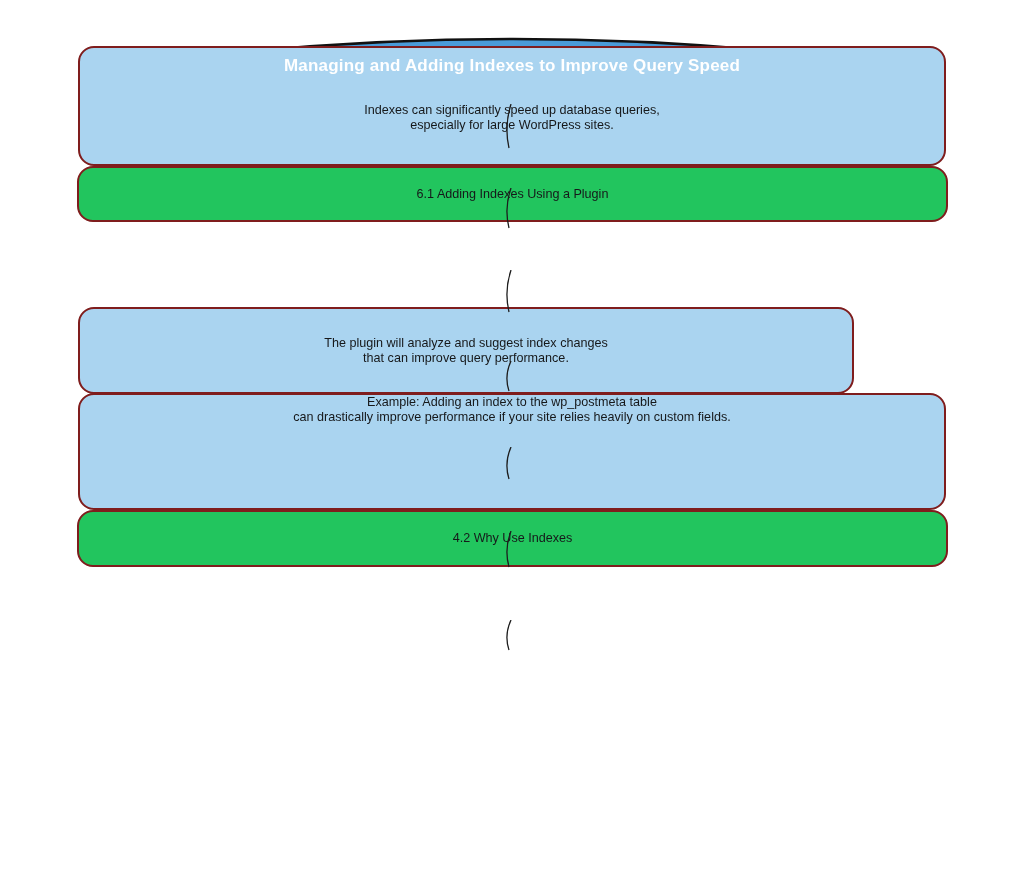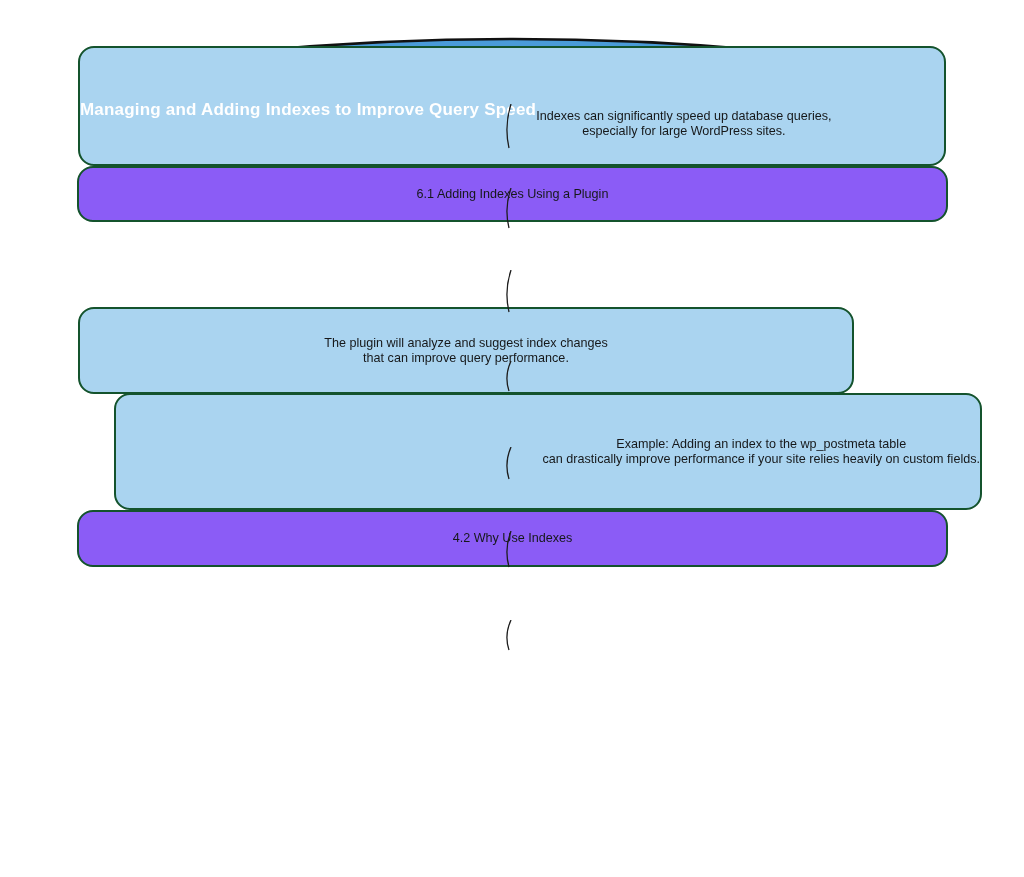--- a/index.html
+++ b/index.html
@@ -19,30 +19,30 @@
     position: absolute;
     left: 0;
     top: 0;
     width: 1024px;
     height: 877px;
   }
 
   .box {
     position: absolute;
     box-sizing: border-box;
-    border: 2px solid #14532d;
+    border: 2px solid #7f1d1d;
     border-radius: 16px;
     display: flex;
-    flex-direction: row;
+    flex-direction: column;
     align-items: center;
     text-align: center;
   }
 
   .box-blue  { background: #aad4f0; }
-  .box-yellow{ background: #8b5cf6; }
+  .box-yellow{ background: #22c55e; }
 
   .arc-wrap {
     position: absolute;
     left: 78px;
     top: 12px;
     width: 870px;
     height: 60px;
     z-index: 1;
   }
 
@@ -95,21 +95,21 @@
   <div class="box box-yellow" style="left:77px; top:166px; width:871px; height:56px; z-index:3; justify-content:center;">
     <div class="label-text">6.1 Adding Indexes Using a Plugin</div>
   </div>
 
 
   <div class="box box-blue" style="left:78px; top:307px; width:776px; height:87px; z-index:2; justify-content:center;">
     <div class="body-text">The plugin will analyze and suggest index changes
 that can improve query performance.</div>
   </div>
 
-  <div class="box box-blue" style="left:78px; top:393px; width:868px; height:117px; z-index:2; justify-content:flex-end;margin-left:36px;">
+  <div class="box box-blue" style="left:78px; top:393px; width:868px; height:117px; z-index:2; justify-content:flex-start;">
     <div class="body-text">Example: Adding an index to the wp_postmeta table
 can drastically improve performance if your site relies heavily on custom fields.</div>
   </div>
 
   <div class="box box-yellow" style="left:77px; top:510px; width:871px; height:57px; z-index:3; justify-content:center;">
     <div class="label-text">4.2 Why Use Indexes</div>
   </div>
 
 
   <svg class="tick" style="left:499px; top:104px;" width="22" height="46">

